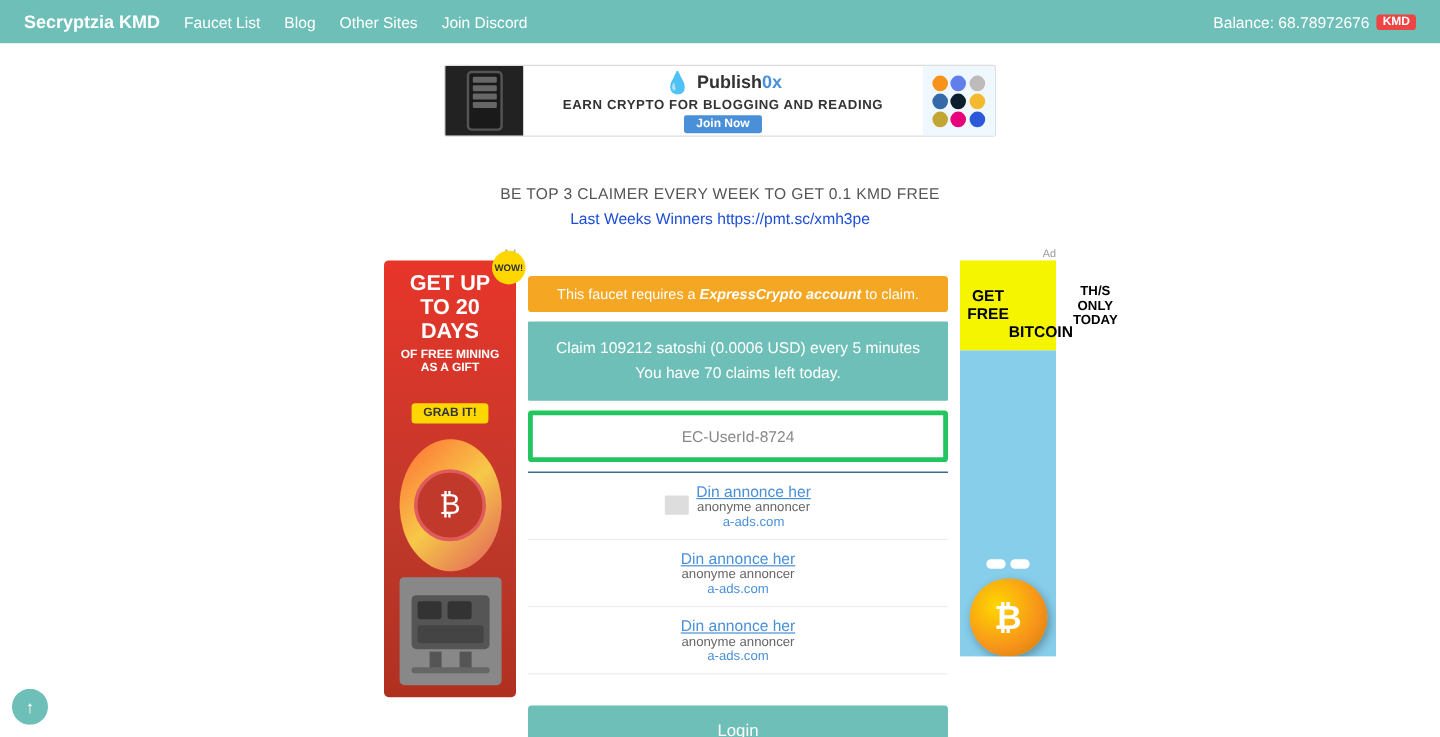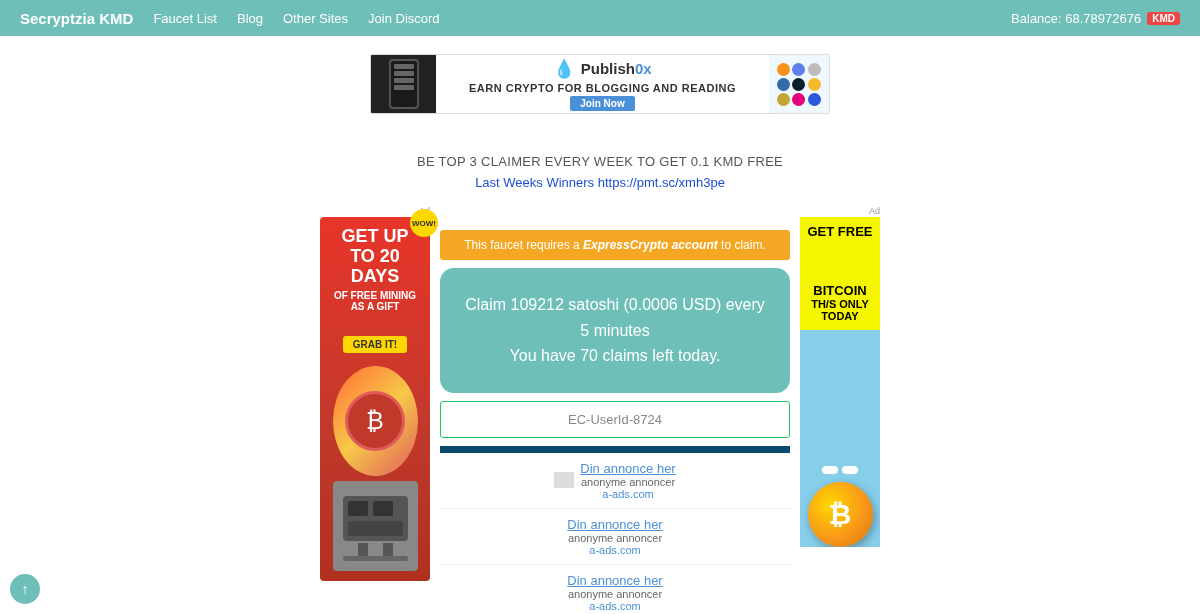--- a/index.html
+++ b/index.html
@@ -272,39 +272,39 @@
       text-align: center;
       padding: 8px 12px;
       border-radius: 3px;
       margin-bottom: 8px;
       margin-top: 24px;
     }
     .notice-box span.bold { font-weight: bold; font-style: italic; }
     .claim-box {
       background: #6dbfb8;
       color: #fff;
-      font-size: 16px;
-      text-align: center;
-      padding: 24px;
-      border-radius: 14px;
+      font-size: 13px;
+      text-align: center;
+      padding: 12px;
+      border-radius: 1px;
       margin-bottom: 8px;
       line-height: 1.6;
     }
     .userid-box {
-      border: 1px solid #22c55e;
+      border: 4px solid #22c55e;
       border-radius: 3px;
       padding: 10px 12px;
       font-size: 13px;
       color: #888;
       text-align: center;
       margin-bottom: 8px;
       background: #fff;
     }
     .ads-section {
-      border-top: 7px solid #0c4a6e;
+      border-top: 1px solid #0c4a6e;
       margin-bottom: 18px;
     }
     .ad-slot {
       border-bottom: 1px solid #eee;
       padding: 8px 0;
       text-align: center;
       display: flex;
       flex-direction: column;
       align-items: center;
     }
@@ -351,21 +351,21 @@
     .right-ad-box {
       width: 80px;
       min-height: 330px;
       display: flex;
       flex-direction: column;
     }
     .right-ad-top {
       background: #f5f500;
       padding: 8px 6px;
       display: flex;
-      flex-direction: column;
+      flex-direction: row;
       align-items: center;
     }
     .right-ad-top .get-free {
       font-size: 13px;
       font-weight: 900;
       color: #000;
       line-height: 1.1;
       text-align: center;
       text-transform: uppercase;
     }

